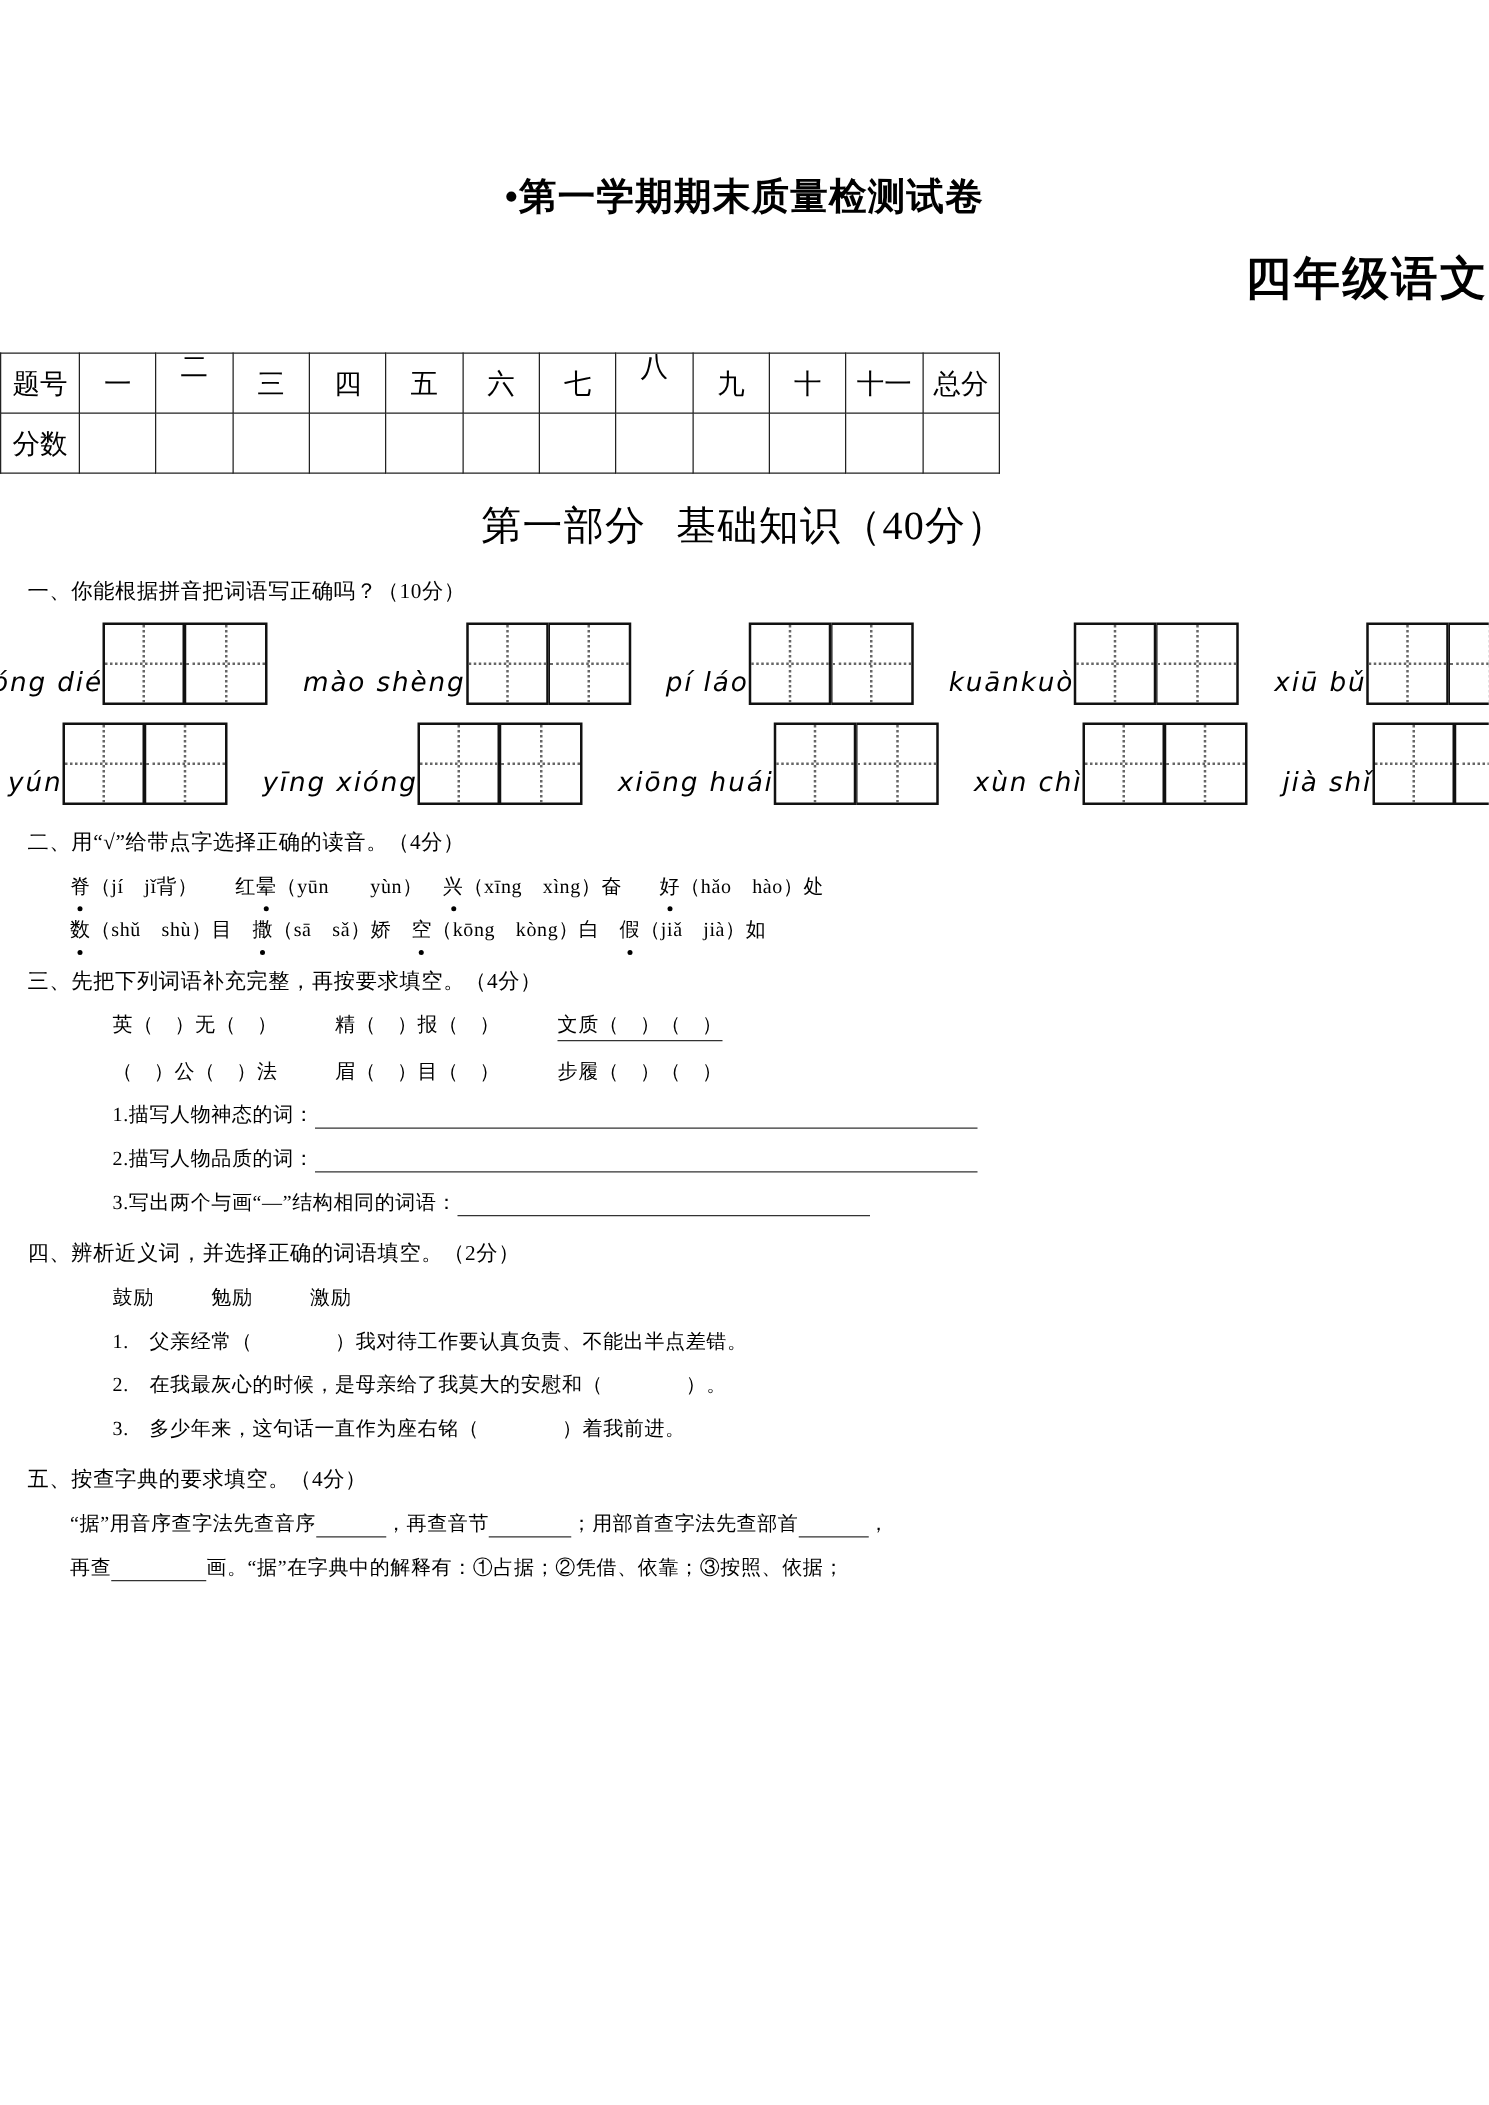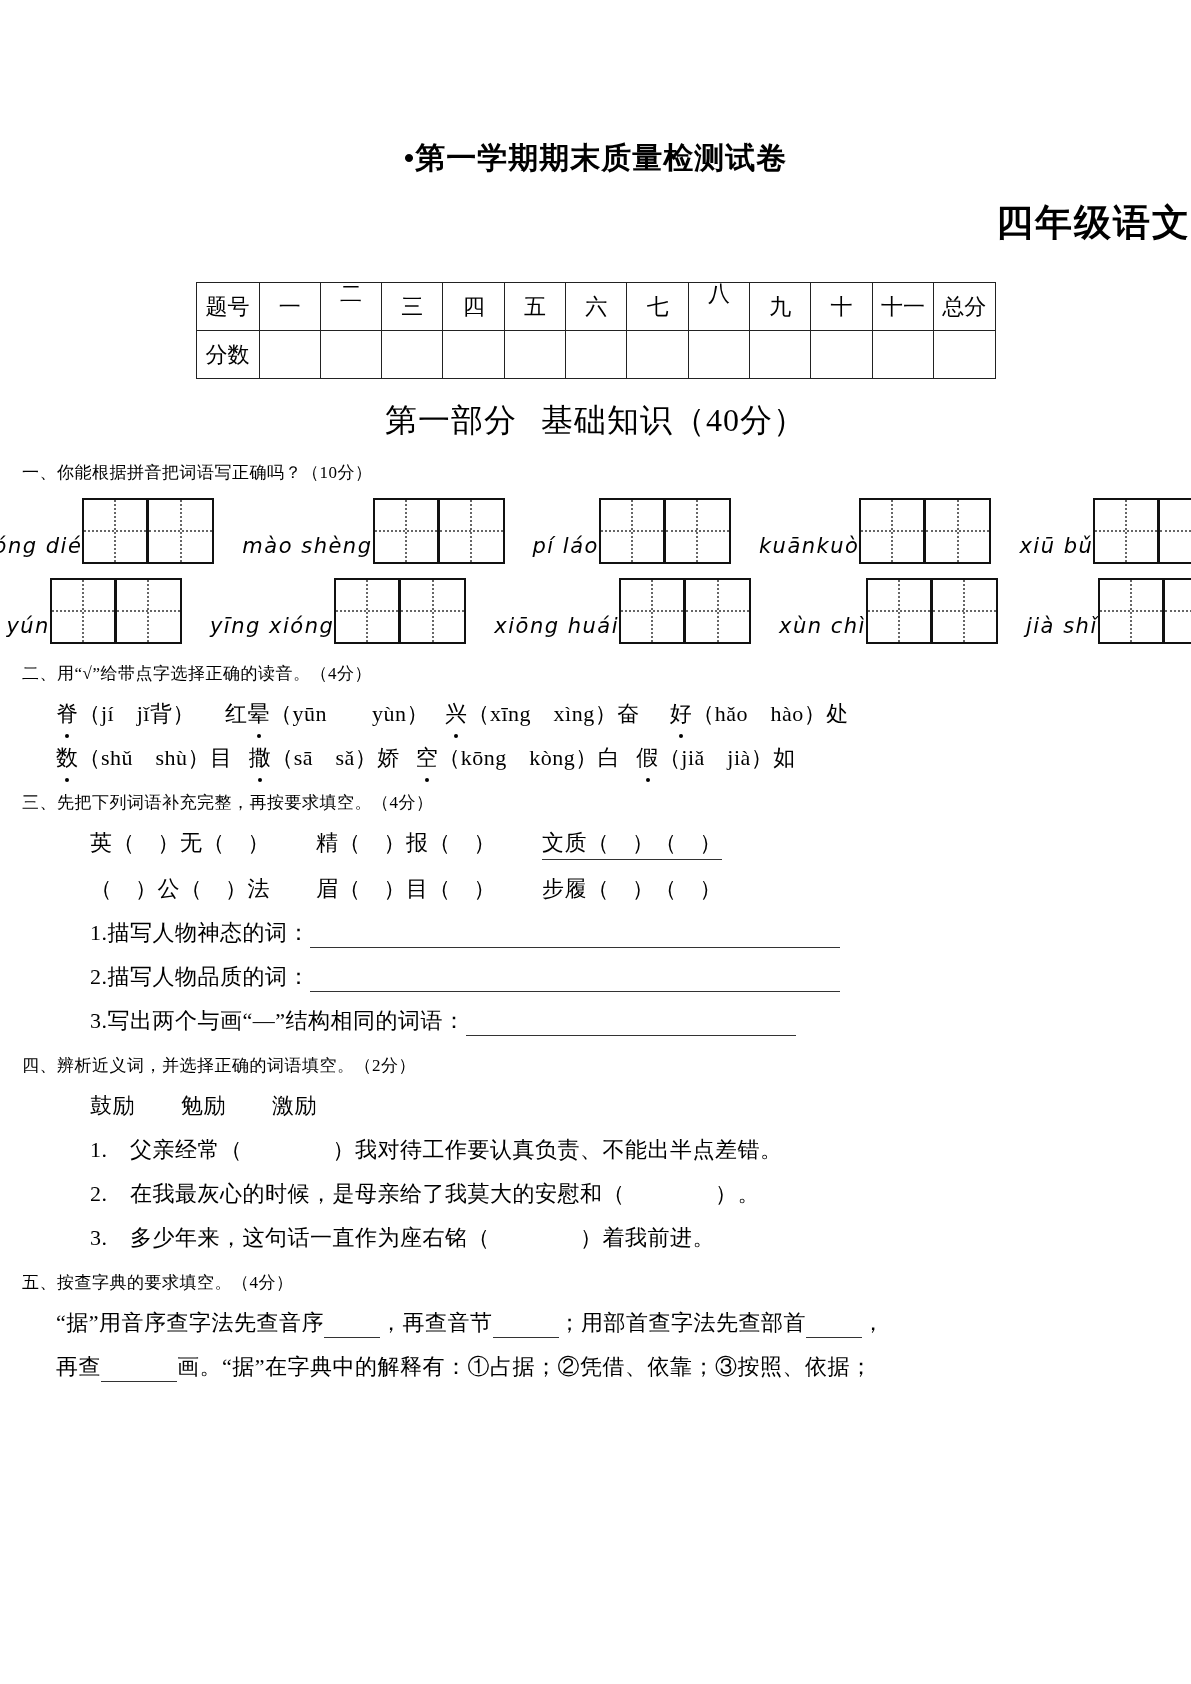--- a/index.html
+++ b/index.html
@@ -38,21 +38,21 @@
     font-weight: bold;
     letter-spacing: 2px;
     margin-top: 22px;
     font-family: "DejaVu Sans", "Liberation Sans", sans-serif;
   }
 
   
   .score-table-wrap {
     margin-top: 34px;
     display: flex;
-    justify-content: center;
+    justify-content: flex-start;
   }
   table.score-table {
     border-collapse: collapse;
     width: 800px;
     table-layout: fixed;
   }
   table.score-table td {
     border: 1px solid #222222;
     height: 47px;
     text-align: center;
@@ -135,21 +135,21 @@
     position: absolute;
     top: 50%;
     left: 0;
     right: 0;
     border-top: 2px dotted #666666;
     transform: translateY(-1px);
   }
 
   
   .txt-line {
-    font-size: 22px;
+    font-size: 16px;
     margin-top: 14px;
     letter-spacing: 0.5px;
     white-space: nowrap;
   }
   .dotted-char {
     position: relative;
     display: inline-block;
   }
   .dotted-char::after {
     content: "";

